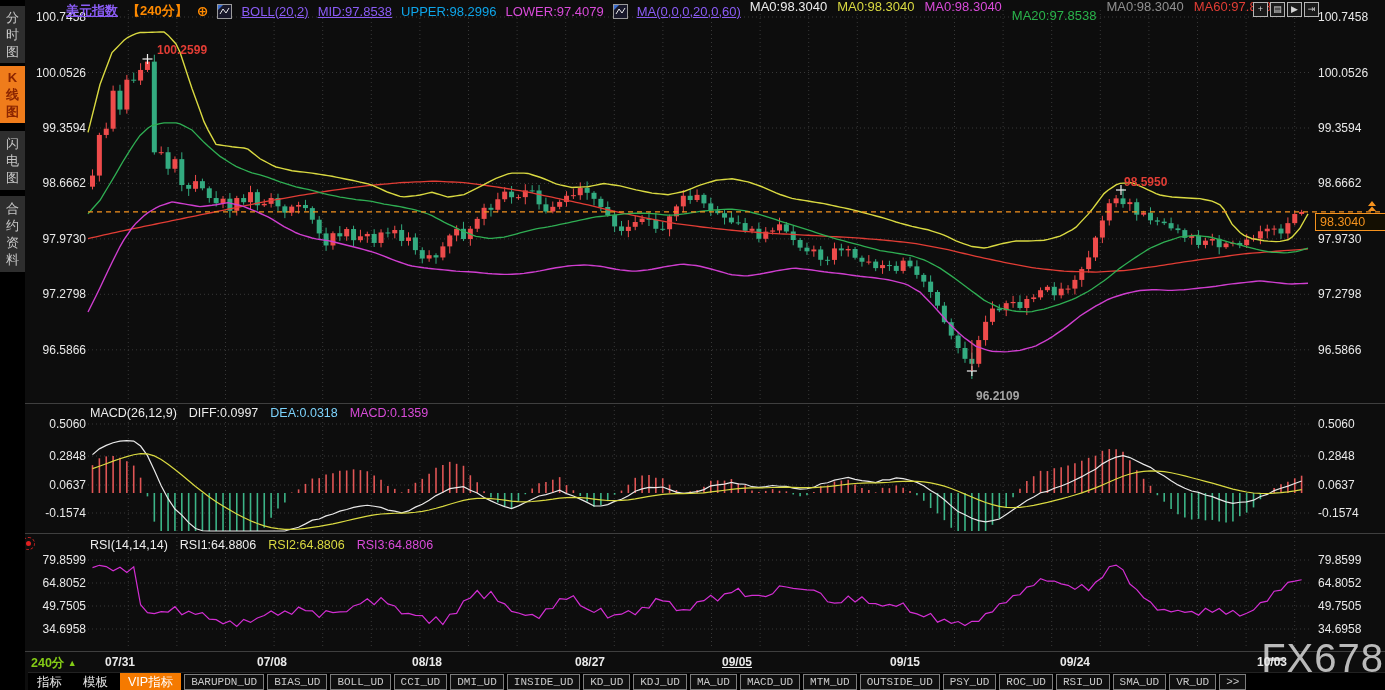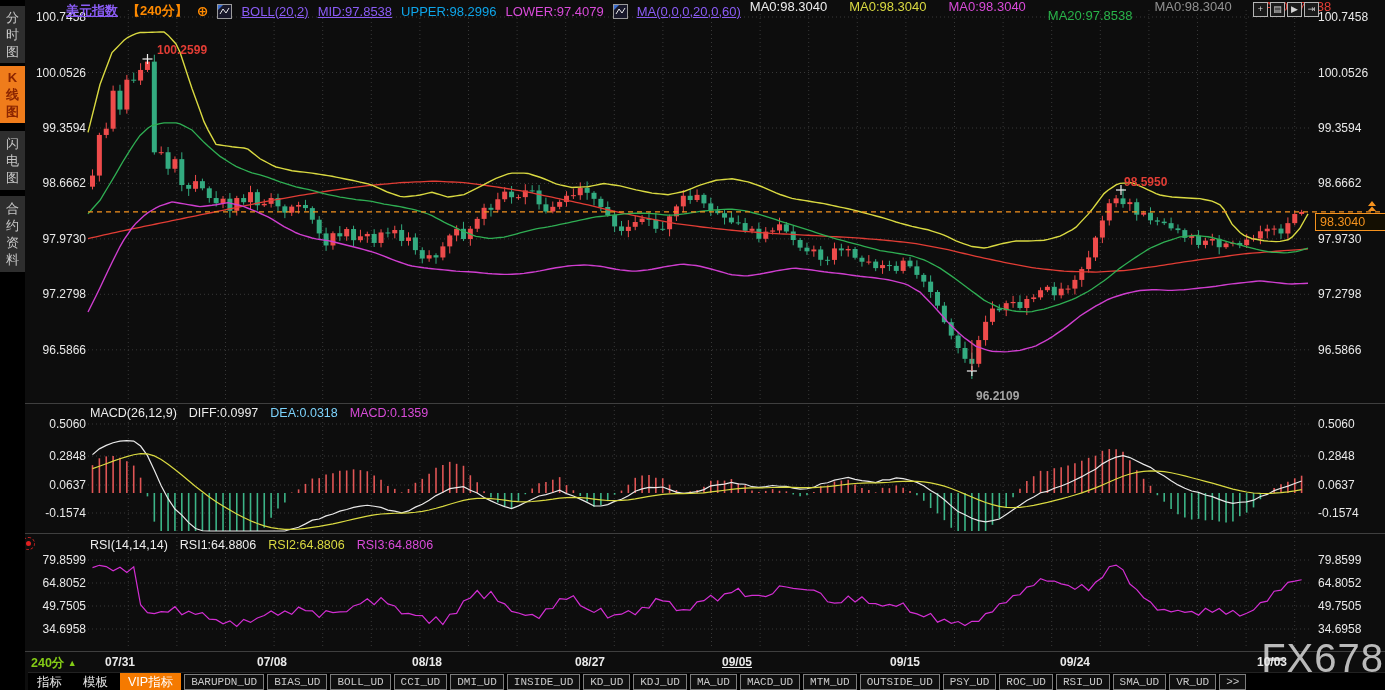--- a/index.html
+++ b/index.html
@@ -734,21 +734,21 @@
   <span class="h-white h-val">MID:97.8538</span>
   <span class="h-val" style="color:#0ea5e9">UPPER:98.2996</span>
   <span class="h-val" style="color:#d94bd9">LOWER:97.4079</span>
   <span class="mini-icon">
         <svg width="13" height="13">
           <path d="M2,9 L5,4 L8,8 L11,3" stroke="#e8e8e8" stroke-width="1" fill="none"></path>
           <path d="M0,0 L5,0 L0,5 Z" fill="#3c6fd0"></path>
         </svg>
       </span>
   <span class="h-white h-val">MA(0,0,0,20,0,60)</span>
-  <span id="ma-items" style="display:flex;gap:22px">
+  <span id="ma-items" style="display:flex;gap:10px">
         <span style="color: rgb(236, 236, 236);">MA0:98.3040</span>
         <span style="color: rgb(217, 217, 65);">MA0:98.3040</span>
         <span style="color: rgb(217, 75, 217);">MA0:98.3040</span>
         <span style="color: rgb(41, 179, 74); margin-top: 9px;">MA20:97.8538</span>
         <span style="color: rgb(144, 144, 144);">MA0:98.3040</span>
         <span style="color: rgb(226, 61, 53);">MA60:97.838</span>
       </span>
 </div>
 
 <div id="win-icons">

